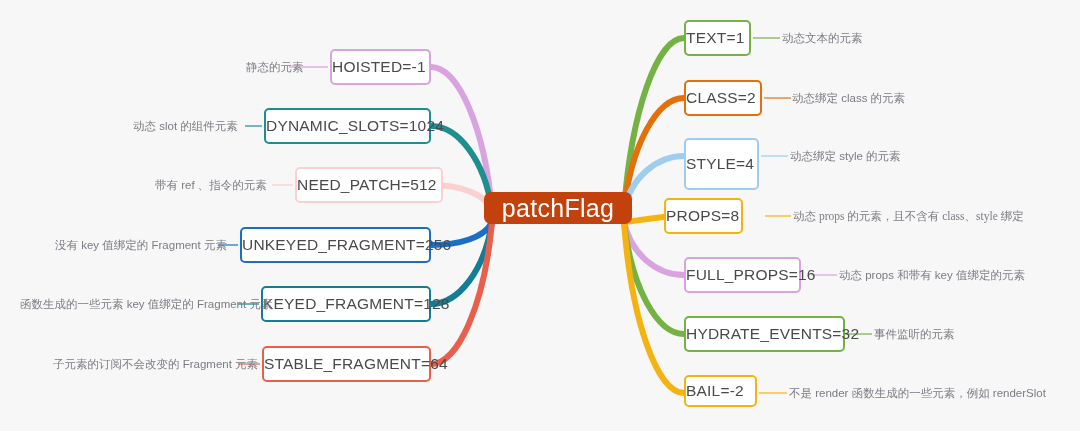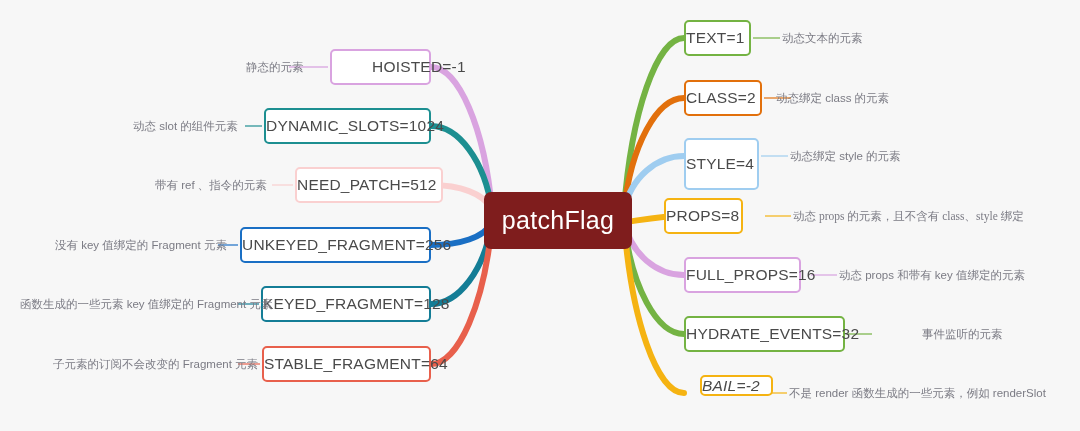--- a/index.html
+++ b/index.html
@@ -94,24 +94,24 @@
       <line x1="761" y1="156" x2="788" y2="156" stroke="#9fcdf0" stroke-width="1.4" opacity="0.85"></line>
       <path d="M 624 222 C 631.2 222, 657 216, 684 216" fill="none" stroke="#f5b312" stroke-width="6" stroke-linecap="round"></path>
       <line x1="765" y1="216" x2="791" y2="216" stroke="#f5b312" stroke-width="1.4" opacity="0.85"></line>
       <path d="M 624 222 C 631.2 254.45, 657 275, 684 275" fill="none" stroke="#d9a3e0" stroke-width="6" stroke-linecap="round"></path>
       <line x1="811" y1="275" x2="837" y2="275" stroke="#d9a3e0" stroke-width="1.4" opacity="0.85"></line>
       <path d="M 624 222 C 631.2 286.9, 657 334, 684 334" fill="none" stroke="#74b343" stroke-width="6" stroke-linecap="round"></path>
       <line x1="847" y1="334" x2="872" y2="334" stroke="#74b343" stroke-width="1.4" opacity="0.85"></line>
       <path d="M 624 222 C 631.2 319.35, 657 393, 684 393" fill="none" stroke="#f5b312" stroke-width="6" stroke-linecap="round"></path>
       <line x1="759" y1="393" x2="787" y2="393" stroke="#f5b312" stroke-width="1.4" opacity="0.85"></line>
     </svg>
-<div class="node-root" style="left: 484px; top: 192px; width: 148px; height: 57px; background: #7f1d1d; color: rgb(255, 255, 255);">
+<div class="node-root" style="left: 484px; top: 192px; width: 148px; height: 32px; background: #c2410c; color: rgb(255, 255, 255);">
       <span>patchFlag</span>
     </div>
-    <div class="node" style="left: 330px; top: 49px; width: 101px; height: 36px; border-color: rgb(217, 163, 224); padding-left: 40px;">
+    <div class="node" style="left: 330px; top: 49px; width: 101px; height: 36px; border-color: rgb(217, 163, 224);">
       <span>HOISTED=-1</span>
     </div>
     <div class="annot left" style="left: 246px; top: 60px;">静态的元素</div>
     <div class="node" style="left: 264px; top: 108px; width: 167px; height: 36px; border-color: rgb(29, 143, 145);">
       <span>DYNAMIC_SLOTS=1024</span>
     </div>
     <div class="annot left" style="left: 133px; top: 119px;">动态 slot 的组件元素</div>
     <div class="node" style="left: 295px; top: 167px; width: 148px; height: 36px; border-color: rgb(250, 208, 208);">
       <span>NEED_PATCH=512</span>
     </div>
@@ -128,34 +128,34 @@
       <span>STABLE_FRAGMENT=64</span>
     </div>
     <div class="annot left" style="left: 53px; top: 357px;">子元素的订阅不会改变的 Fragment 元素</div>
     <div class="node" style="left: 684px; top: 20px; width: 67px; height: 36px; border-color: rgb(116, 179, 67);">
       <span>TEXT=1</span>
     </div>
     <div class="annot right" style="left: 782px; top: 31px;">动态文本的元素</div>
     <div class="node" style="left: 684px; top: 80px; width: 78px; height: 36px; border-color: rgb(226, 112, 12);">
       <span>CLASS=2</span>
     </div>
-    <div class="annot right" style="left: 776px; top: 91px; text-align: right;">动态绑定 class 的元素</div>
+    <div class="annot right" style="left: 792px; top: 91px; text-align: right;">动态绑定 class 的元素</div>
     <div class="node" style="left: 684px; top: 138px; width: 75px; height: 52px; border-color: rgb(159, 205, 240);">
       <span>STYLE=4</span>
     </div>
     <div class="annot right" style="left: 790px; top: 149px;">动态绑定 style 的元素</div>
     <div class="node" style="left: 664px; top: 198px; width: 79px; height: 36px; border-color: rgb(245, 179, 18);">
       <span>PROPS=8</span>
     </div>
     <div class="annot right" style="left: 793px; top: 209px; font-family: Liberation Serif, serif;">动态 props 的元素，且不含有 class、style 绑定</div>
     <div class="node" style="left: 684px; top: 257px; width: 117px; height: 36px; border-color: rgb(217, 163, 224);">
       <span>FULL_PROPS=16</span>
     </div>
     <div class="annot right" style="left: 839px; top: 268px;">动态 props 和带有 key 值绑定的元素</div>
     <div class="node" style="left: 684px; top: 316px; width: 161px; height: 36px; border-color: rgb(116, 179, 67);">
       <span>HYDRATE_EVENTS=32</span>
     </div>
-    <div class="annot right" style="left: 874px; top: 327px; margin-left: 48px;">事件监听的元素</div>
-    <div class="node" style="left: 700px; top: 375px; width: 73px; height: 21px; border-color: rgb(245, 179, 18); font-style: italic;">
+    <div class="annot right" style="left: 874px; top: 327px;">事件监听的元素</div>
+    <div class="node" style="left: 684px; top: 375px; width: 73px; height: 32px; border-color: rgb(245, 179, 18);">
       <span>BAIL=-2</span>
     </div>
     <div class="annot right" style="left: 789px; top: 386px;">不是 render 函数生成的一些元素，例如 renderSlot</div>
   </div>
 
 </body></html>

